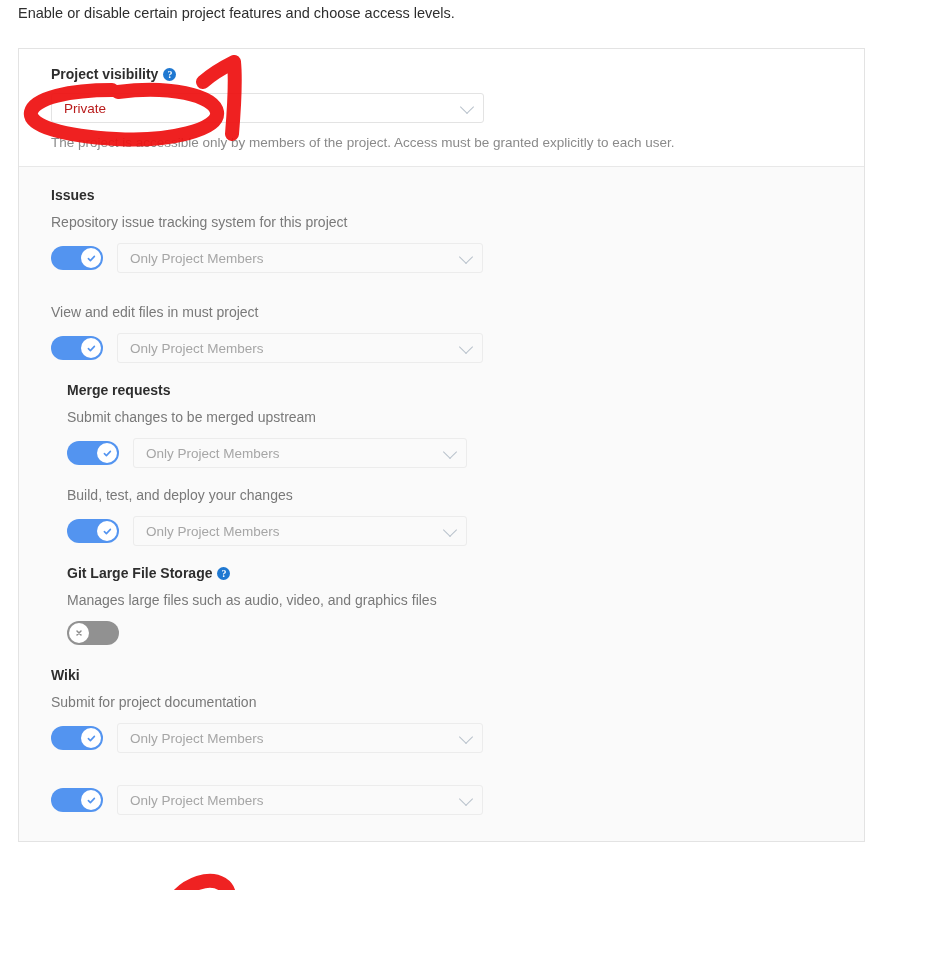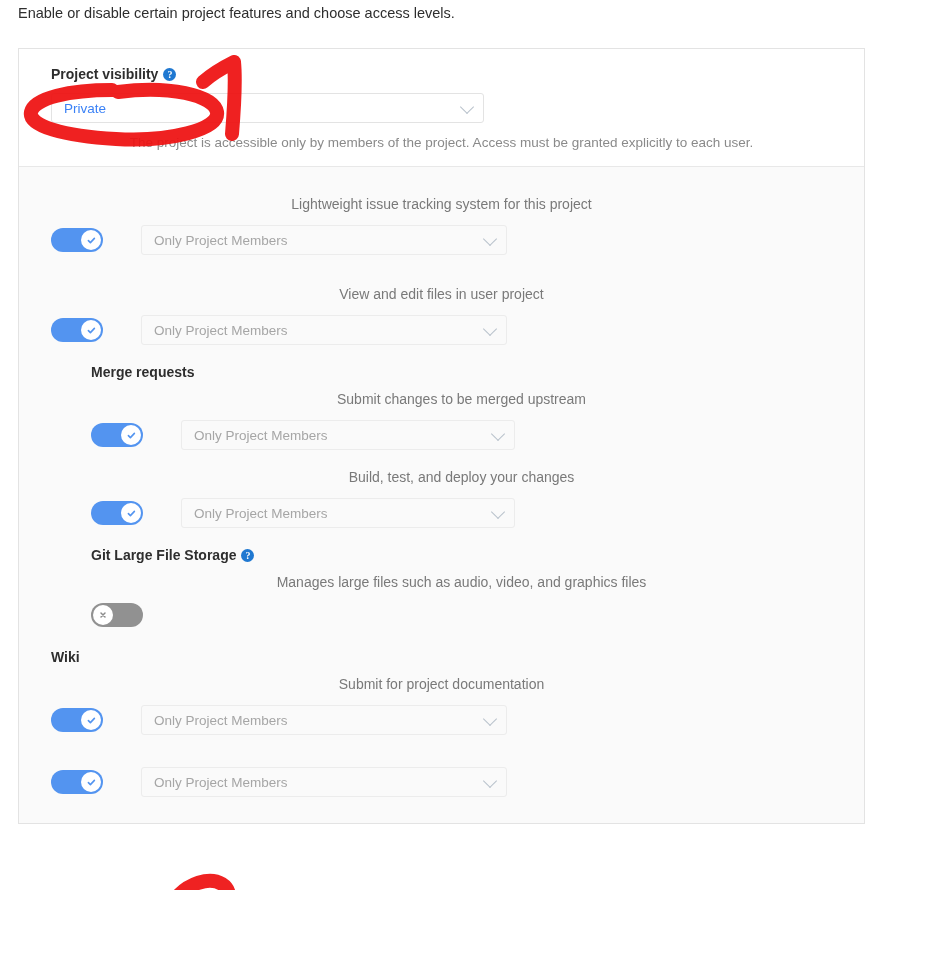--- a/index.html
+++ b/index.html
@@ -29,21 +29,20 @@
 
   
   .panel {
     position: absolute;
     left: 18px;
     top: 48px;
     width: 847px;
     border: 1px solid #e3e3e3;
     box-sizing: border-box;
     background: #ffffff;
-    text-align: center;
   }
   .panel-head {
     background: #ffffff;
     padding: 16px 32px 14px 32px;
     border-bottom: 1px solid #e8e8e8;
   }
   .panel-body {
     background: #fafafa;
     padding: 14px 32px 26px 32px;
   }
@@ -97,21 +96,21 @@
     border-radius: 3px;
     background: #ffffff;
     box-sizing: border-box;
     display: flex;
     align-items: center;
   }
   .select-box.muted { background: #fafafa; border-color: #ececec; }
   .select-text {
     padding-left: 12px;
     font-size: 13.5px;
-    color: #3b82f6;
+    color: #b91c1c;
     white-space: nowrap;
   }
   .select-box.muted .select-text { color: #a6a6a6; }
   .chev {
     position: absolute;
     right: 11px;
     top: 50%;
     width: 9px;
     height: 9px;
     margin-top: -6px;
@@ -120,21 +119,20 @@
     transform: rotate(45deg);
   }
 
   .visibility-select { width: 433px; margin-top: 10px; }
 
   
   .ctl-row {
     display: flex;
     align-items: center;
     margin-top: 11px;
-    gap: 24px;
   }
   .toggle {
     width: 52px;
     height: 24px;
     border-radius: 12px;
     position: relative;
     flex: 0 0 auto;
     box-sizing: border-box;
   }
   .toggle.on  { background: #5394f0; }
@@ -155,21 +153,21 @@
   }
   .toggle.on  .knob { right: 2px; color: #5394f0; }
   .toggle.off .knob { left: 2px;  color: #8c8c8c; }
   .knob svg { display: block; }
 
   .ctl-select { width: 366px; margin-left: 14px; }
 
   
   .section { padding-top: 5px; }
   .section + .section { margin-top: 16px; }
-  .sub-section { margin-left: 40px; margin-top: 18px; }
+  .sub-section { margin-left: 16px; margin-top: 18px; }
   .sub-section .ctl-select { width: 334px; }
 
   
   .save-btn {
     position: absolute;
     left: 22px;
     top: 908px;
     height: 37px;
     padding: 0 16px;
     background: #2e8b57;
@@ -212,38 +210,39 @@
         <span class="select-text">Private</span>
         <span class="chev"></span>
       </div>
 
       <div class="field-help">The project is accessible only by members of the project. Access must be granted explicitly to each user.</div>
     </div>
 
     <div class="panel-body">
 
       <div class="section">
-        <div class="field-desc">Lightweight issue tracking system for this project</div>
+        <div class="field-label">Issues</div>
+        <div class="field-desc">Repository issue tracking system for this project</div>
         <div class="ctl-row">
           <div class="toggle on">
             <span class="knob">
               <svg width="11" height="11" viewBox="0 0 11 11">
                   <path d="M2.4 5.6 L4.4 7.6 L8.4 3.4" stroke="#5394f0" stroke-width="1.6" fill="none" stroke-linecap="round" stroke-linejoin="round"></path>
                 </svg>
             </span>
           </div>
           <div class="select-box muted ctl-select">
             <span class="select-text">Only Project Members</span>
             <span class="chev"></span>
           </div>
         </div>
       </div>
 
       <div class="section">
-        <div class="field-desc">View and edit files in user project</div>
+        <div class="field-desc">View and edit files in must project</div>
         <div class="ctl-row">
           <div class="toggle on">
             <span class="knob">
               <svg width="11" height="11" viewBox="0 0 11 11">
                   <path d="M2.4 5.6 L4.4 7.6 L8.4 3.4" stroke="#5394f0" stroke-width="1.6" fill="none" stroke-linecap="round" stroke-linejoin="round"></path>
                 </svg>
             </span>
           </div>
           <div class="select-box muted ctl-select">
             <span class="select-text">Only Project Members</span>

